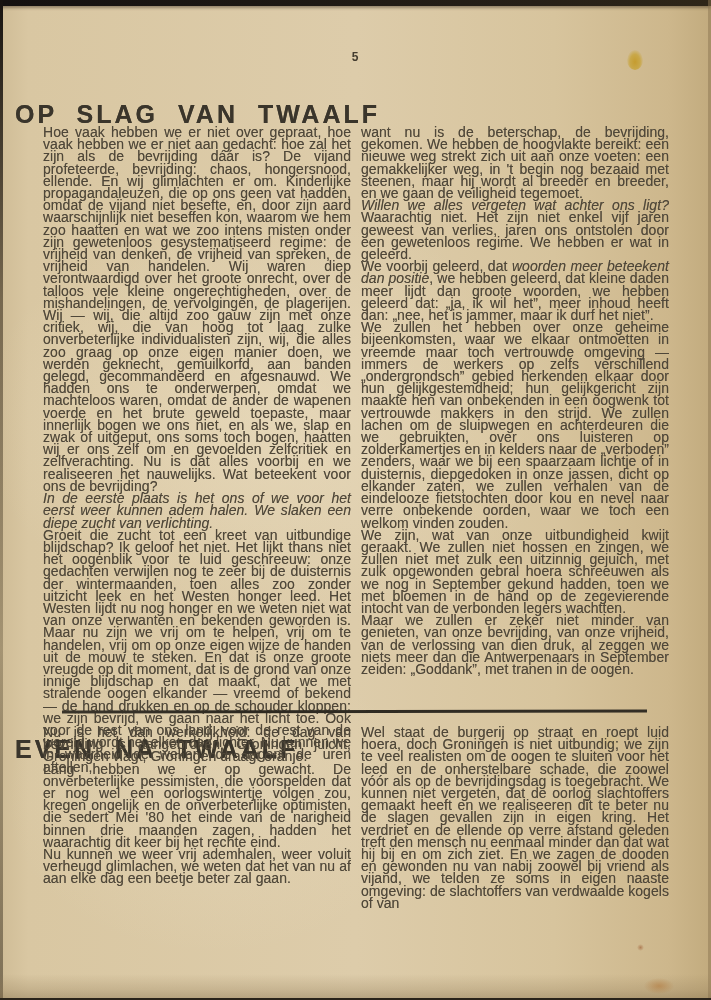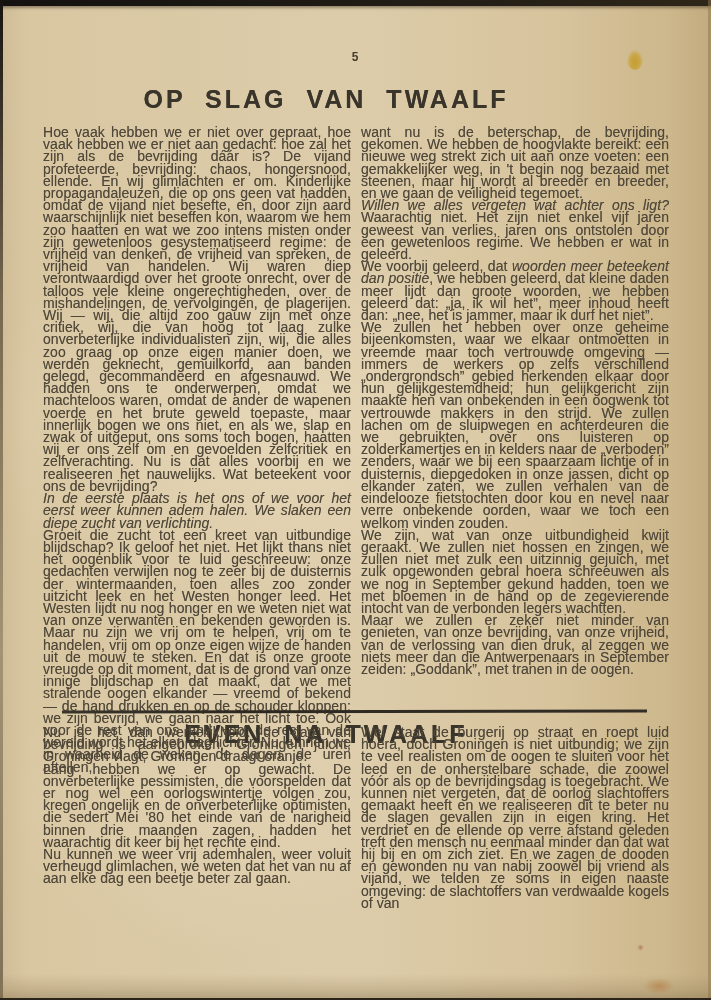--- a/index.html
+++ b/index.html
@@ -32,21 +32,21 @@
     background:radial-gradient(ellipse at 50% 60%,#c59c2f 0%,#c9a84a 45%,rgba(201,168,74,0) 75%);}
   .stain-speck{left:637px;top:944px;width:7px;height:7px;
     background:radial-gradient(circle,rgba(150,80,40,0.55),rgba(150,80,40,0) 70%);}
   .stain-smudge{left:644px;top:978px;width:30px;height:16px;
     background:radial-gradient(ellipse,rgba(176,112,48,0.5),rgba(176,112,48,0) 72%);}
   .stain-faint{left:596px;top:733px;width:26px;height:18px;
     background:radial-gradient(ellipse,rgba(214,188,120,0.5),rgba(214,188,120,0) 70%);}
 
   .pagenum{position:absolute;top:50px;left:0;width:711px;text-align:center;
     font-size:12px;font-weight:bold;color:#433c2f;letter-spacing:1px;}
-  .title{position:absolute;left:0;width:652px;margin:0;text-align:center;
+  .title{position:absolute;left:0;width:652px;margin:15px;text-align:left;
     font-size:25px;font-weight:bold;color:#3a352b;
     letter-spacing:3px;word-spacing:10px;
     text-shadow:0 0 0.5px rgba(58,53,43,0.8);}
   .title-1{top:85px;}
   .title-2{top:720px;}
 
   .cols{position:absolute;left:43px;width:626px;display:flex;gap:10px;}
   .cols-1{top:126px;}
   .cols-2{top:726px;}
   .col{flex:1 1 0;min-width:0;}

